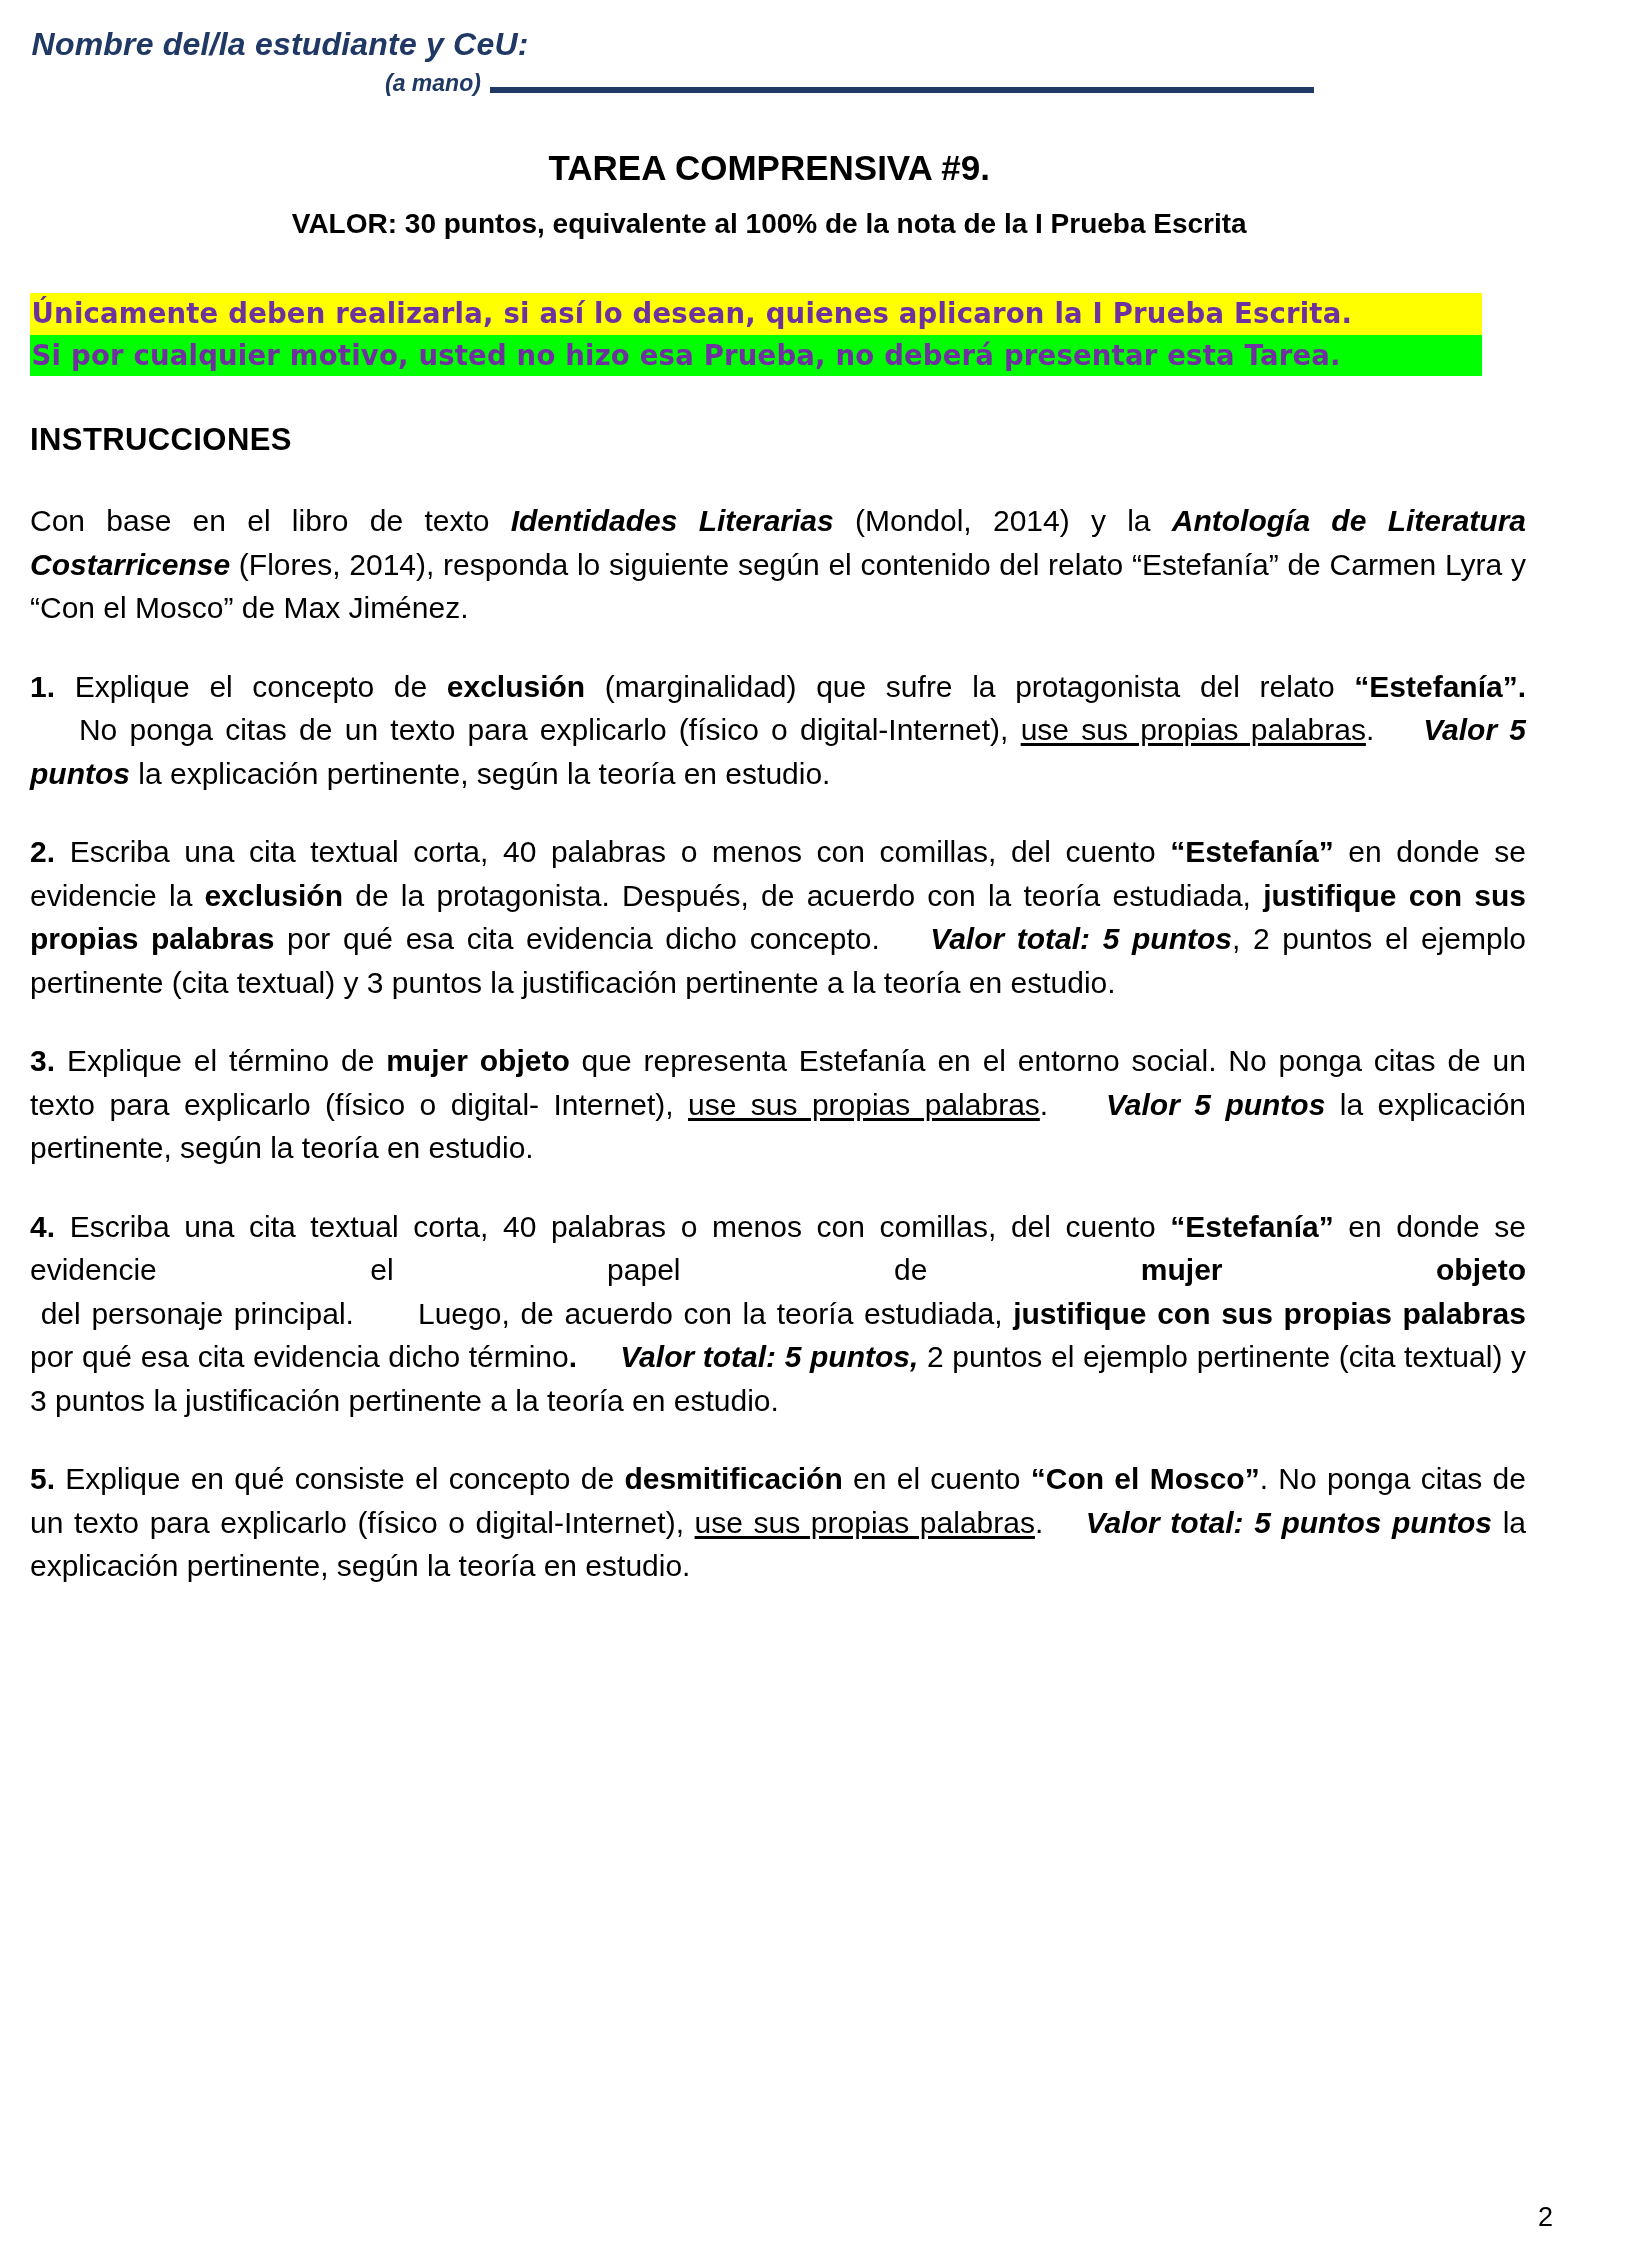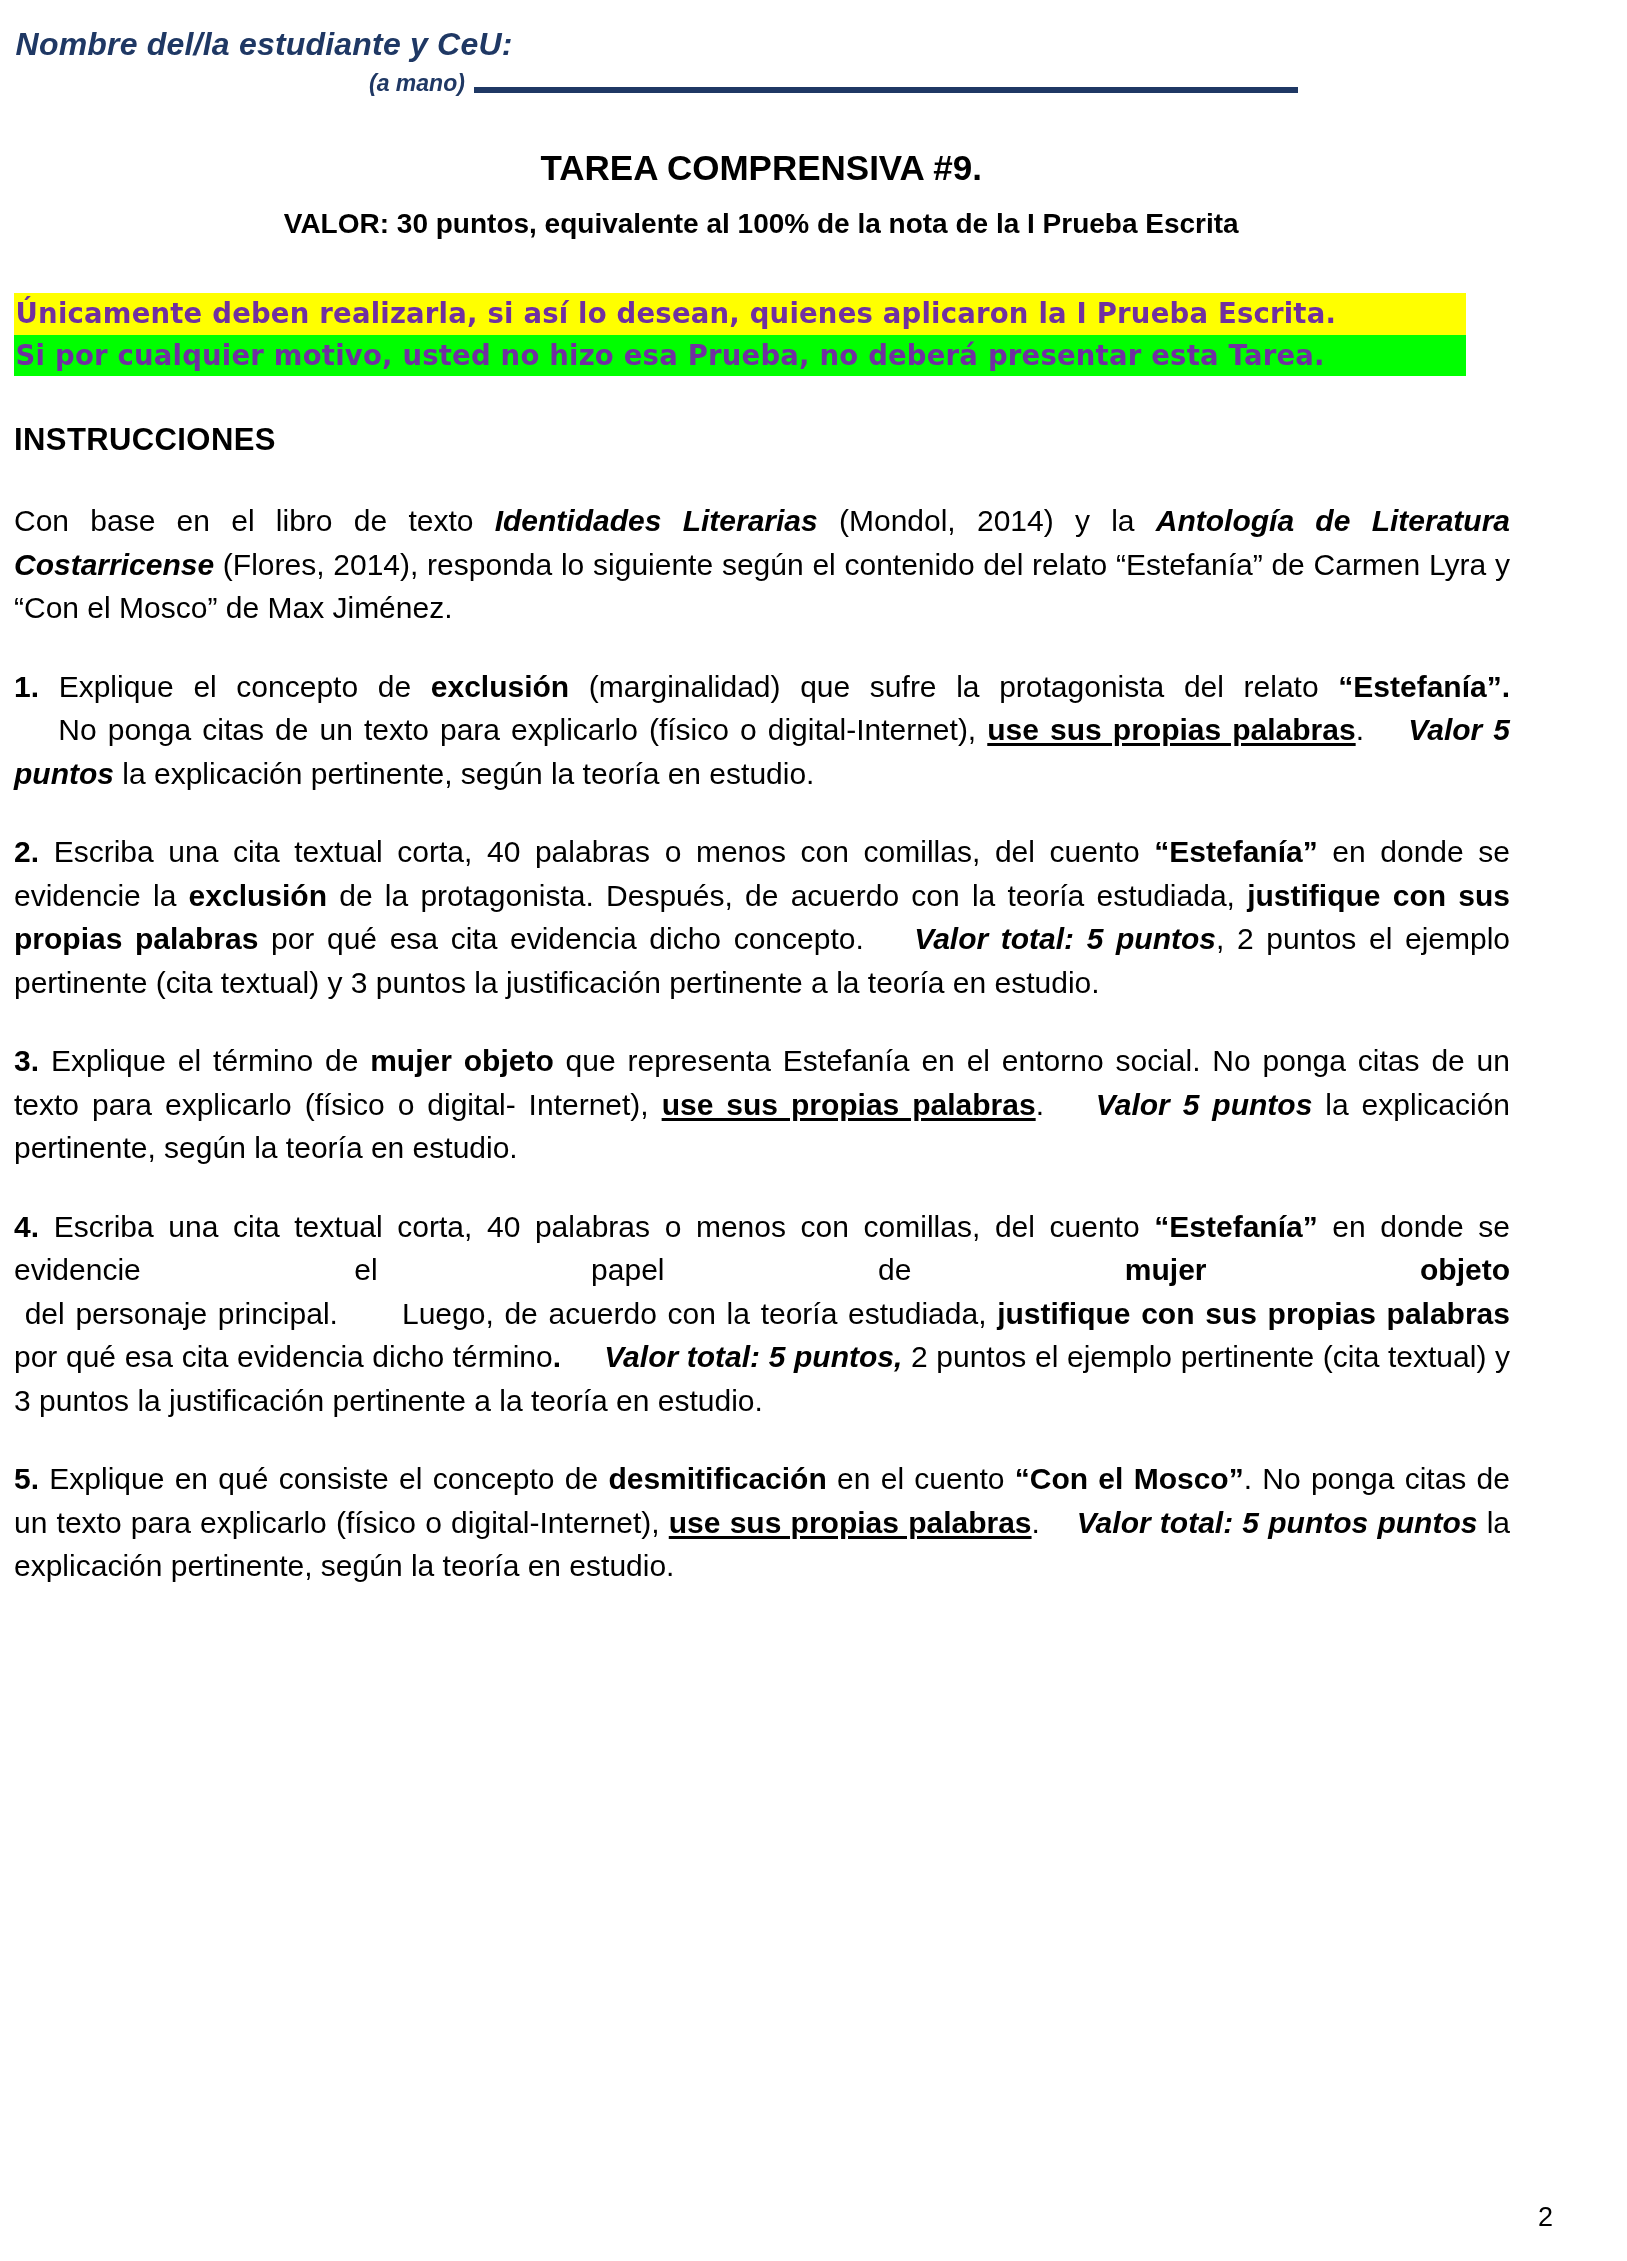--- a/index.html
+++ b/index.html
@@ -13,21 +13,21 @@
     font-family: "Liberation Sans", sans-serif;
     color: #000000;
     position: relative;
     overflow: hidden;
   }
   .page {
     position: relative;
     width: 1628px;
     height: 2261px;
     box-sizing: border-box;
-    padding: 27px 96px 0 14px;
+    padding: 27px 96px 0 30px;
   }
 
   
   .hdr-name {
     color: #1F3864;
     font-weight: bold;
     font-style: italic;
     font-size: 32px;
     line-height: 1.12;
     letter-spacing: 0.2px;
@@ -112,21 +112,21 @@
     text-align: justify;
     text-justify: inter-word;
     margin: 35px 0 0 0;
     hyphens: none;
   }
   p.para.first { margin-top: 41px; }
 
   b   { font-weight: bold; }
   .bi { font-weight: bold; font-style: italic; }
   .u  { text-underline-offset: 3.1px; }
-  .bu { font-weight: bold; text-decoration: underline; text-underline-offset: 3.1px; }
+  .bu { font-weight: normal; text-decoration: underline; text-underline-offset: 3.1px; }
   .sp { white-space: pre; }
 
   
   .page-number {
     position: absolute;
     right: 75px;
     bottom: 30px;
     font-size: 27px;
     line-height: 1;
   }

